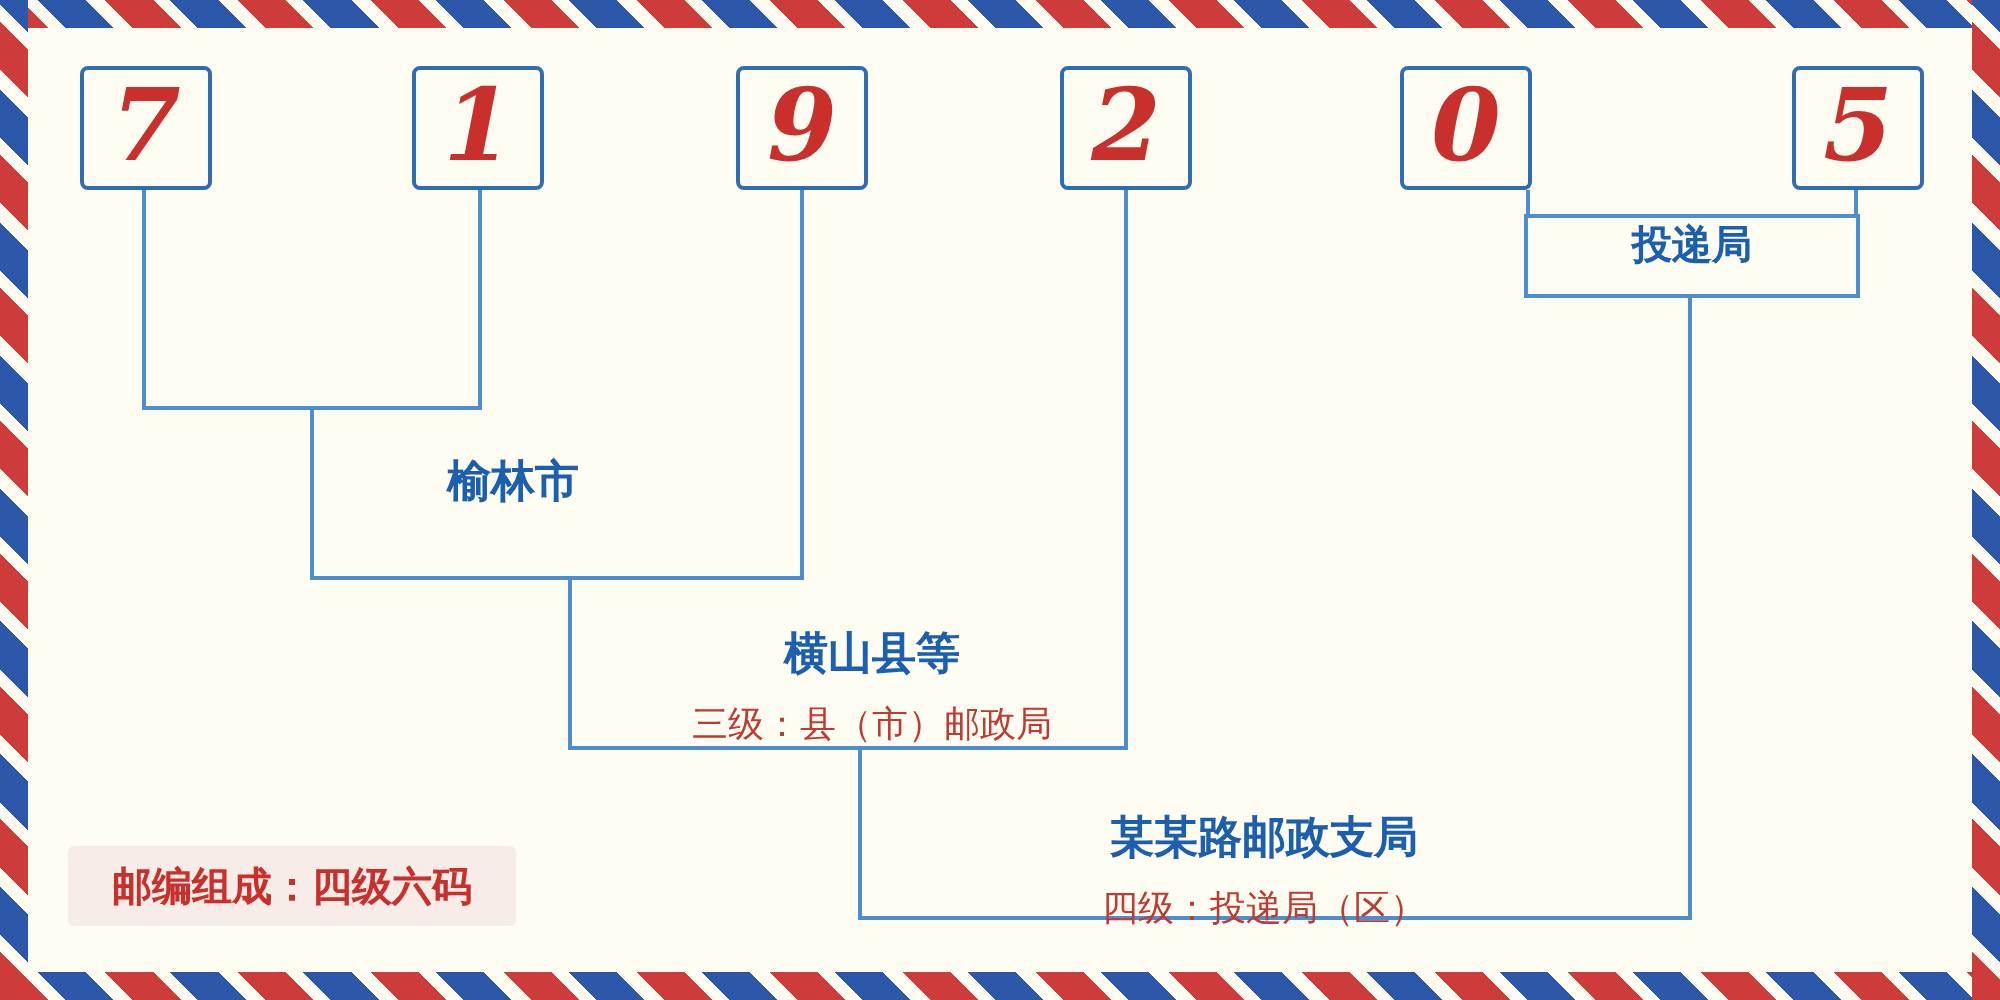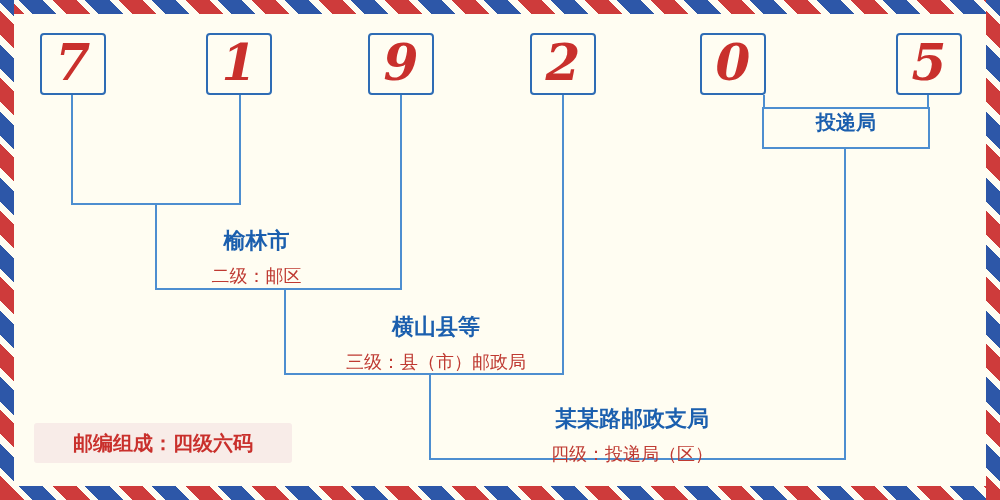--- a/index.html
+++ b/index.html
@@ -31,21 +31,21 @@
   .label .desc{margin-top:7px;font-size:18px;color:#bf3a32;line-height:1.5;}
   .desc-narrow{width:122px;margin-left:auto;margin-right:auto;}
   .nowrap{white-space:nowrap;}
 
   
   .delivery-box{position:absolute;left:762px;top:107px;width:168px;height:42px;
     border:2px solid #4d8ed0;box-sizing:border-box;display:flex;align-items:flex-start;
     justify-content:center;font-size:20px;font-weight:bold;color:#1b5fae;}
 
   
-  .footer-note{position:absolute;left:34px;top:423px;width:258px;height:40px;
+  .footer-note{position:absolute;left:34px;top:423px;width:224px;height:40px;
     background:#f8ece8;border-radius:3px;display:flex;align-items:center;
     justify-content:center;font-size:20px;font-weight:bold;color:#c9302c;}
 </style>
 </head>
 <body>
 
 <div class="stage">
 
   <div class="stripe top"></div>
   <div class="stripe bottom"></div>
@@ -89,21 +89,20 @@
 
   <div class="line v" style="left:763px;top:95px;height:14px"></div>
   <div class="line v" style="left:927px;top:95px;height:14px"></div>
   <div class="delivery-box">
     <span>投递局</span>
   </div>
 
 
   <div class="label" style="left:158px;top:226px;width:197px">
     <div class="name">榆林市</div>
-    <div class="desc nowrap">二级：邮区</div>
   </div>
 
   <div class="label" style="left:324px;top:312px;width:224px">
     <div class="name">横山县等</div>
     <div class="desc nowrap">三级：县（市）邮政局</div>
   </div>
 
   <div class="label" style="left:512px;top:404px;width:240px">
     <div class="name">某某路邮政支局</div>
     <div class="desc nowrap">四级：投递局（区）</div>

